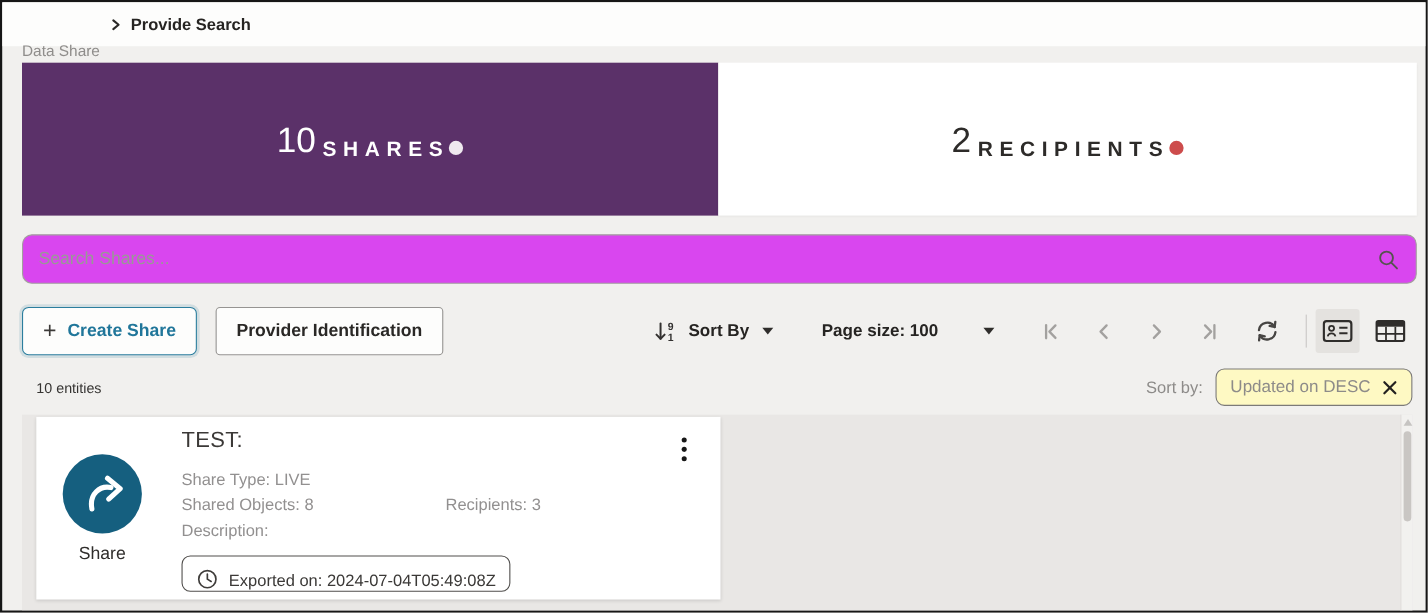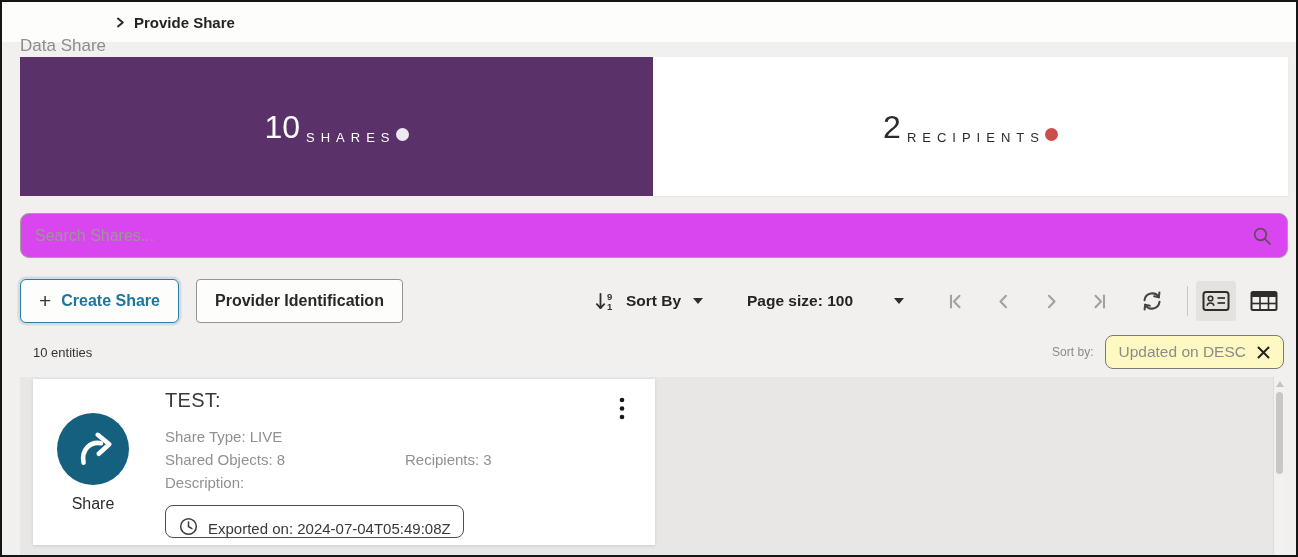--- a/index.html
+++ b/index.html
@@ -6,30 +6,30 @@
   html,body { background:#cfcecc; font-family:"Liberation Sans","DejaVu Sans",sans-serif; }
   .screen {
     position:relative; width:1298px; height:557px;
     background:#f1f0ee; border:2px solid #161616; overflow:hidden;
   }
   
   .topbar {
     position:absolute; top:0; left:0; right:0; height:40px;
     background:#fdfdfc; display:flex; align-items:center; padding-left:18px; gap:9px;
   }
-  .crumb-parent { font-size:17px; color:#8f8d8b; cursor:pointer;margin-top:47px; }
+  .crumb-parent { font-size:14px; color:#8f8d8b; cursor:pointer;margin-top:47px; }
   .crumb-sep { display:flex; align-items:center; margin-top:1px; }
   .crumb-current { font-size:15px; color:#262422; font-weight:600; }
   
   .tiles { position:absolute; top:55px; left:18px; width:1268px; height:139px; display:flex; }
   .tile { height:100%; display:flex; align-items:center; justify-content:center; cursor:pointer; }
   .tile-shares { width:633px; background:#5B3169; color:#fff; }
   .tile-recipients { width:635px; background:#ffffff; color:#2d2b29; box-shadow:0 1px 2px rgba(0,0,0,.06); }
   .tile-value { font-size:32px; line-height:34px; font-weight:400; }
-  .tile-label { font-size:13px; font-weight:400; letter-spacing:6px; margin-top:21px; text-indent:6px; }
+  .tile-label { font-size:19px; font-weight:700; letter-spacing:6px; margin-top:21px; text-indent:6px; }
   .tile-dot { width:13px; height:13px; border-radius:50%; margin-top:15px; }
   .dot-shares { background:#EFE9EF; }
   .dot-recipients { background:#CD4C4C; }
   
   .searchbar {
     position:absolute; top:211px; left:18px; width:1268px; height:45px;
     background:#d946ef; border:1px solid #a3a19e; border-radius:9px;
     display:flex; align-items:center; padding:0 14px;
   }
   .searchbar input {
@@ -63,21 +63,21 @@
   .vdivider { width:1px; height:30px; background:#c9c7c5; margin-left:24px; }
   .toggle { width:40px; height:40px; display:flex; align-items:center; justify-content:center; cursor:pointer; border-radius:3px; margin-left:8px; }
   .toggle.selected { background:#e4e2df; }
   
   .listheader {
     position:absolute; top:331px; left:18px; right:12px; height:38px;
     display:flex; align-items:center; justify-content:space-between; padding-left:13px;
   }
   .entity-count { font-size:13px; color:#363432; }
   .sortby-group { display:flex; align-items:center; gap:12px; }
-  .sortby-label { font-size:12px; color:#8d8b89; }
+  .sortby-label { font-size:15px; color:#8d8b89; }
   .sort-chip {
     display:flex; align-items:center; gap:10px; height:34px; padding:0 12px;
     background:#fef9c3; border:1px solid #7c7a78; border-radius:8px;
   }
   .sort-chip-text { font-size:15.5px; color:#8d8b89; }
   .chip-close { display:flex; cursor:pointer; }
   
   .listarea { position:absolute; top:375px; left:18px; right:12px; bottom:0; background:#e9e7e5; }
   .share-card {
     position:absolute; top:2px; left:13px; width:622px; height:166px;
@@ -106,21 +106,21 @@
 
 <div class="screen">
 
   <div class="topbar">
     <span class="crumb-parent">Data Share</span>
     <span class="crumb-sep">
       <svg width="10" height="13" viewBox="0 0 10 13">
           <path d="M3 2.5 L7.8 6.5 L3 10.5" fill="none" stroke="#2b2927" stroke-width="1.9" stroke-linecap="round" stroke-linejoin="round"></path>
         </svg>
     </span>
-    <span class="crumb-current">Provide Share</span>
+    <span class="crumb-current">Provide Search</span>
   </div>
 
   <div class="tiles">
     <div class="tile tile-shares">
       <div class="tile-value">10</div>
       <div class="tile-label">SHARES</div>
       <div class="tile-dot dot-shares"></div>
     </div>
     <div class="tile tile-recipients">
       <div class="tile-value">2</div>

